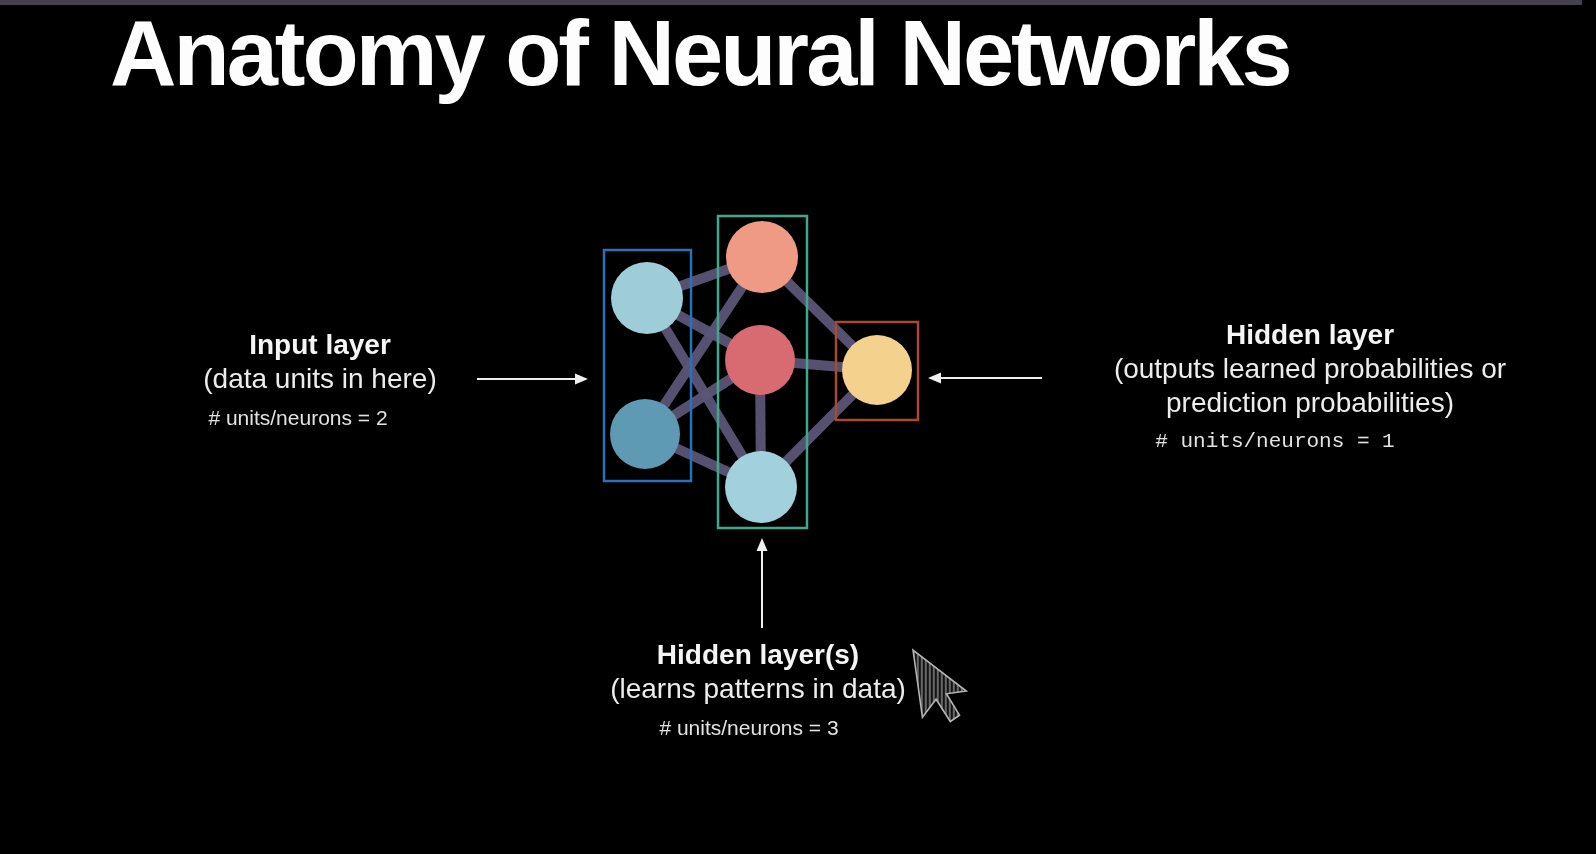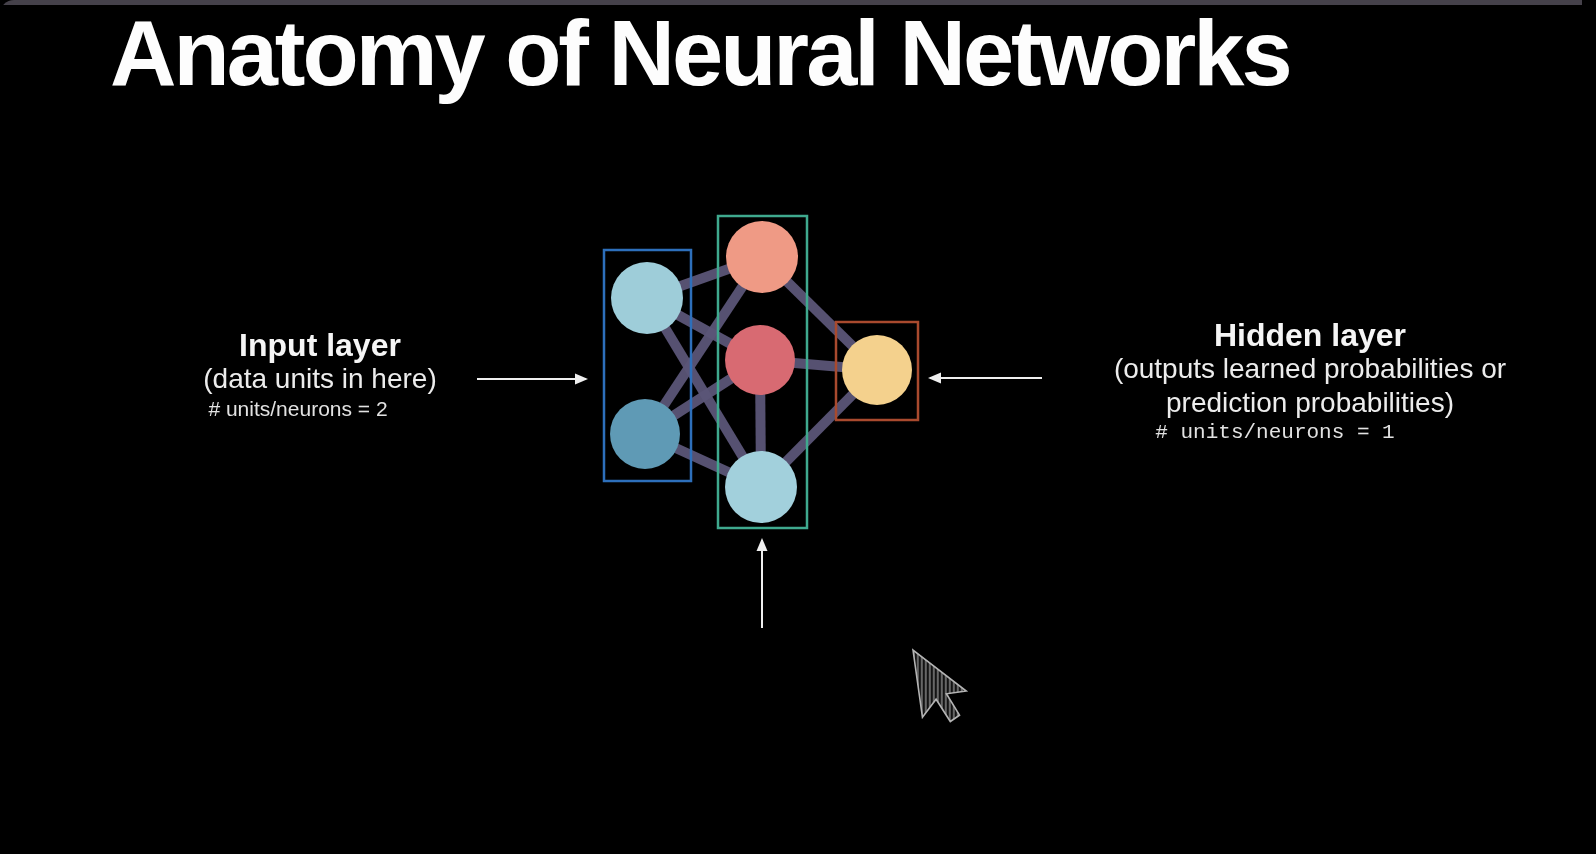--- a/index.html
+++ b/index.html
@@ -2,21 +2,20 @@
 <html><head>
 <meta charset="utf-8">
 <style>
   html,body{margin:0;padding:0;background:#000;}
   .stage{
     position:relative;
     width:1596px;height:854px;
     background:#000;
     overflow:hidden;
     font-family:"Liberation Sans", sans-serif;
-    border-radius:14px;
   }
   .top-bar{
     position:absolute;left:0;top:0;
     width:1582px;height:5px;
     background:#45414a;
   }
   .slide-title{
     position:absolute;
     left:110px;top:-2px;
     font-size:92px;
@@ -27,35 +26,36 @@
     white-space:nowrap;
     margin:0;
   }
   #net-svg{position:absolute;left:0;top:0;}
   .label-block{
     position:absolute;
     text-align:center;
     color:#f2f2f2;
   }
   .label-heading{
-    font-size:32px;
+    font-size:28px;
     font-weight:bold;
     line-height:34px;
     color:#f5f5f5;
   }
   .label-sub{
     font-size:28px;
     font-weight:400;
     line-height:34px;
     color:#ececec;
   }
   .label-units{
     font-size:21px;
     font-weight:400;
     line-height:26px;
+    margin-top:9px;
     color:#e2e2e2;
   }
   #input-label{left:140px;top:328px;width:360px;}
   #output-label{left:1040px;top:318px;width:540px;}
   #hidden-label{left:508px;top:638px;width:500px;}
   #input-label .label-units{transform:translateX(-22px);}
   #output-label .label-units{transform:translateX(-35px);font-family:Liberation Mono, monospace;}
   #hidden-label .label-units{transform:translateX(-9px);}
   .cursor{position:absolute;left:905px;top:648px;}
 </style>
@@ -116,18 +116,23 @@
     <div class="label-units"># units/neurons = 2</div>
   </div>
 
   <div id="output-label" class="label-block">
     <div class="label-heading">Hidden layer</div>
     <div class="label-sub">(outputs learned probabilities or</div>
     <div class="label-sub">prediction probabilities)</div>
     <div class="label-units"># units/neurons = 1</div>
   </div>
 
+  <div id="hidden-label" class="label-block">
+    <div class="label-heading">Hidden layer(s)</div>
+    <div class="label-sub">(learns patterns in data)</div>
+    <div class="label-units"># units/neurons = 3</div>
+  </div>
 
   <svg class="cursor" width="78" height="88" viewBox="0 0 78 88" opacity="0.9">
     <polygon points="8,2 8,70 24,54 35,78 45,73 35,50 55,50" fill="url(#hatch)" stroke="#c8c8c8" stroke-width="1.6" transform="rotate(-8 8 2)"></polygon>
   </svg>
 
 </div>
 
 </body></html>

